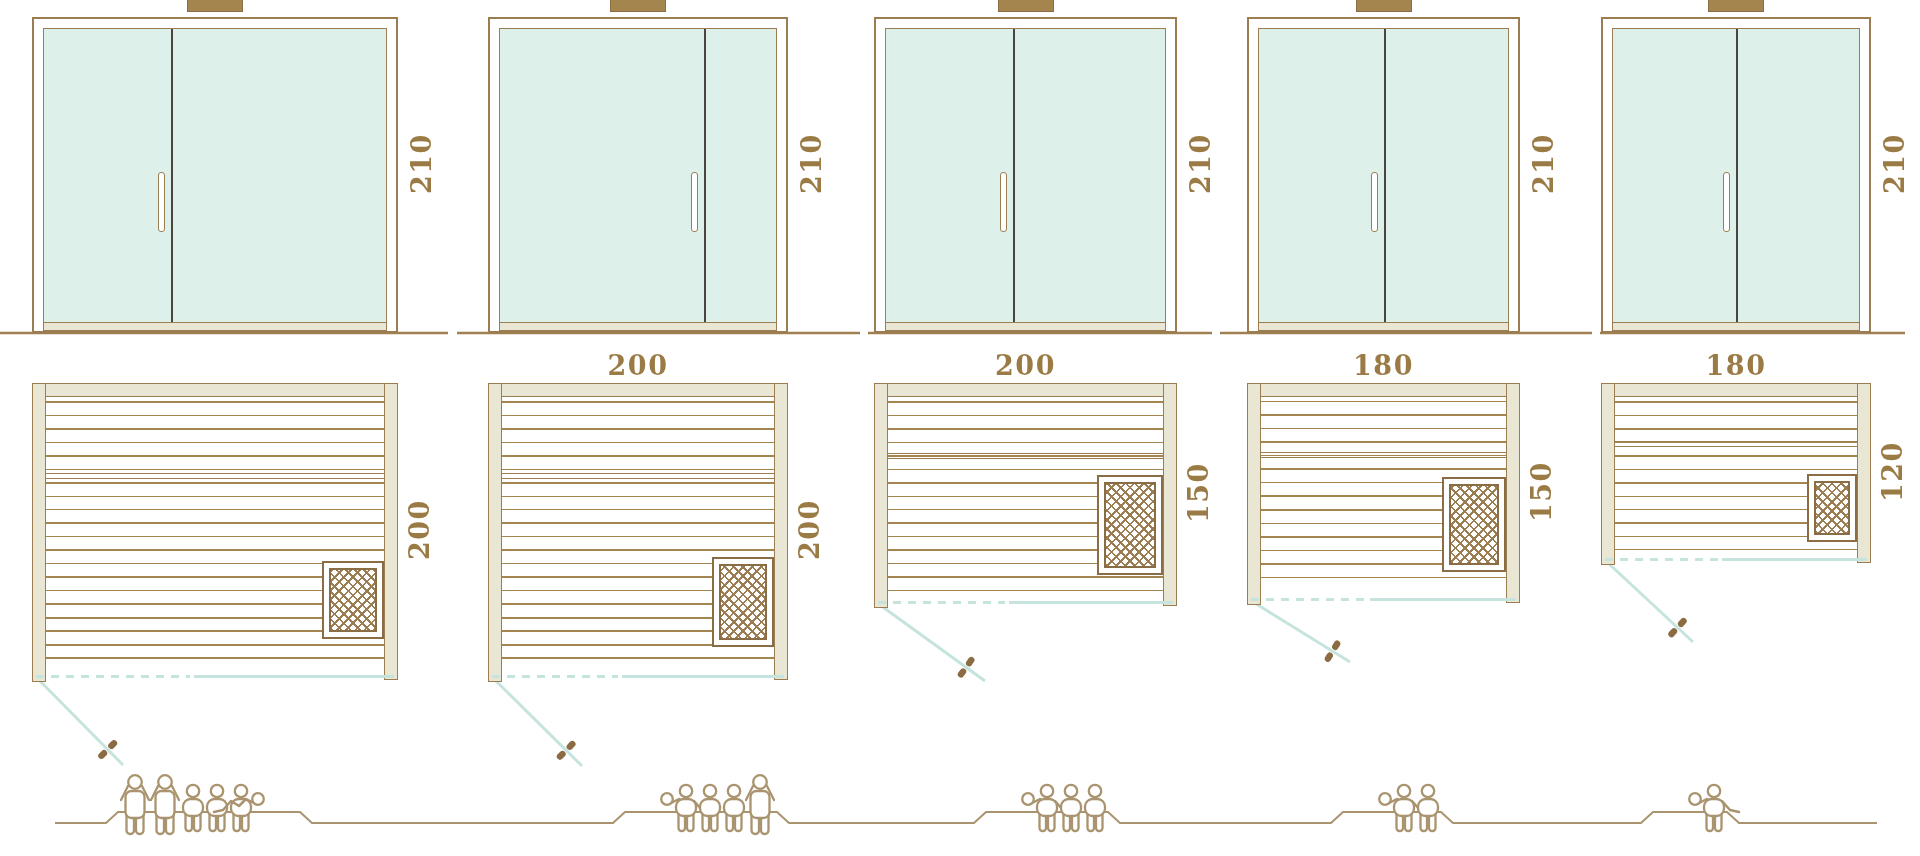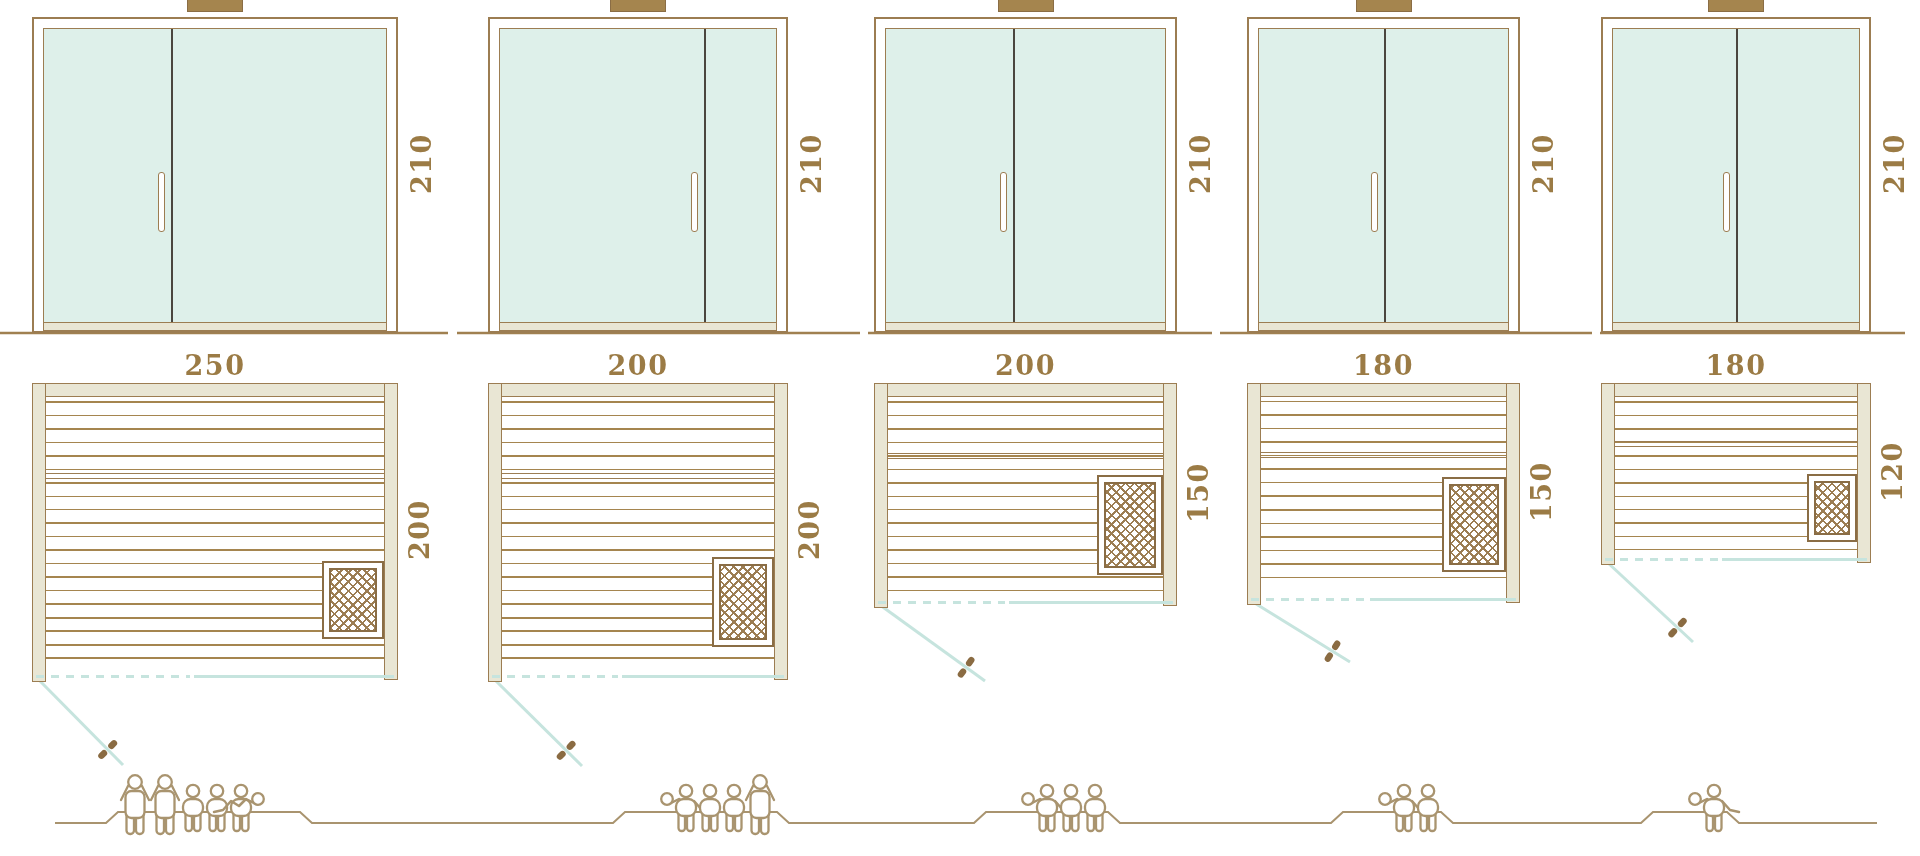--- a/index.html
+++ b/index.html
@@ -199,21 +199,20 @@
       </g>
     </svg>
 <div class="col-root">
     <div class="roof-vent" style="left: 187px; top: -4px; width: 56px; height: 16px;"></div>
     <div class="elev-frame" style="left: 32px; top: 17px; width: 366px; height: 316px;"></div>
     <div class="glass" style="left: 43px; top: 28px; width: 344px; height: 296px;"></div>
     <div class="divider" style="left: 171px; top: 29px; height: 294px;"></div>
     <div class="elev-handle" style="left: 158px; top: 172px; height: 60px;"></div>
     <div class="sill" style="left: 43px; top: 322px; width: 344px; height: 9px;"></div>
     <div class="dim-label dim-vert t-height" style="left: 408px; top: 132px; width: 30px; height: 64px;">210</div>
-    <div class="dim-label t-width" style="left: 32px; top: 352px; width: 366px; height: 28px;">250</div>
     <div class="wall w-top" style="left: 32px; top: 383px; width: 366px; height: 14px;"></div>
     <div class="wall w-left" style="left: 32px; top: 383px; width: 14px; height: 299px;"></div>
     <div class="wall w-right" style="left: 384px; top: 383px; width: 14px; height: 297px;"></div>
     <div class="benches" style="left: 46px; top: 401px; width: 338px; height: 266px;"></div>
     <div class="bench-edge" style="left: 46px; top: 473px; width: 338px;"></div>
     <div class="heater" style="left: 322px; top: 561px; width: 62px; height: 78px;"></div>
     <div class="heater-grill" style="left: 329px; top: 568px; width: 48px; height: 64px;"></div>
     <div class="front-dashed" style="left: 36px; top: 675px; width: 154px;"></div>
     <div class="front-solid" style="left: 194px; top: 675px; width: 200px;"></div>
     <div class="dim-label dim-vert t-depth" style="left: 406px; top: 498px; width: 30px; height: 64px;">200</div>

